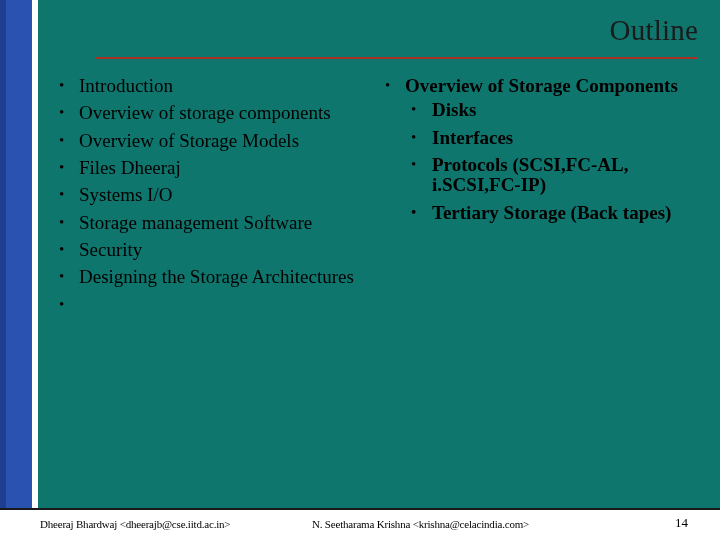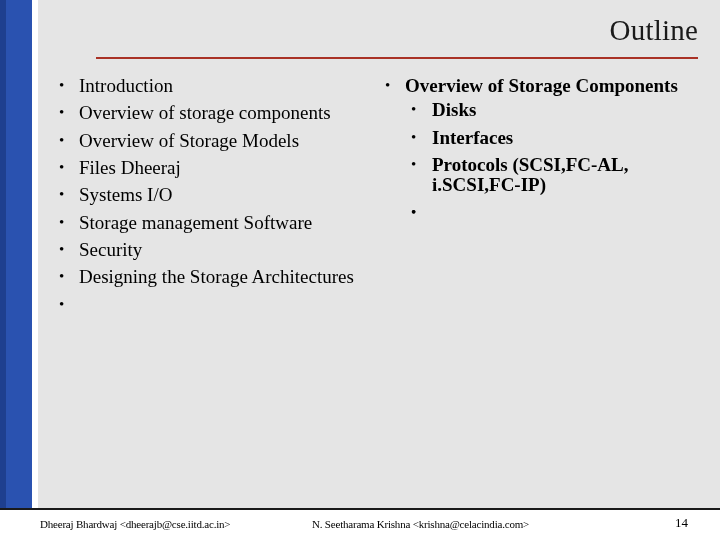--- a/index.html
+++ b/index.html
@@ -10,21 +10,21 @@
     width: 720px;
     height: 540px;
     background: #ffffff;
     font-family: "Liberation Serif", serif;
     overflow: hidden;
   }
   .slide {
     position: relative;
     width: 720px;
     height: 540px;
-    background: #e5e5e5;
+    background: #0f766e;
   }
   
   .left-bar-outer {
     position: absolute;
     left: 0;
     top: 0;
     width: 38px;
     height: 508px;
     background: #1e3f8f;
   }
@@ -234,20 +234,21 @@
           </li>
           <li>
             <span class="bullet">•</span>
             <span class="item-text">Protocols (SCSI,FC-AL, i.SCSI,FC-IP)</span>
           </li>
           <li>
             <span class="bullet">•</span>
           </li>
           <li>
             <span class="bullet">•</span>
+            <span class="item-text">Tertiary Storage (Back tapes)</span>
           </li>
         </ul>
       </li>
     </ul>
   </div>
 
   <div class="footer-rule"></div>
   <div class="footer">
     <div class="footer-left">Dheeraj Bhardwaj &lt;dheerajb@cse.iitd.ac.in&gt;</div>
     <div class="footer-center">N. Seetharama Krishna &lt;krishna@celacindia.com&gt;</div>

